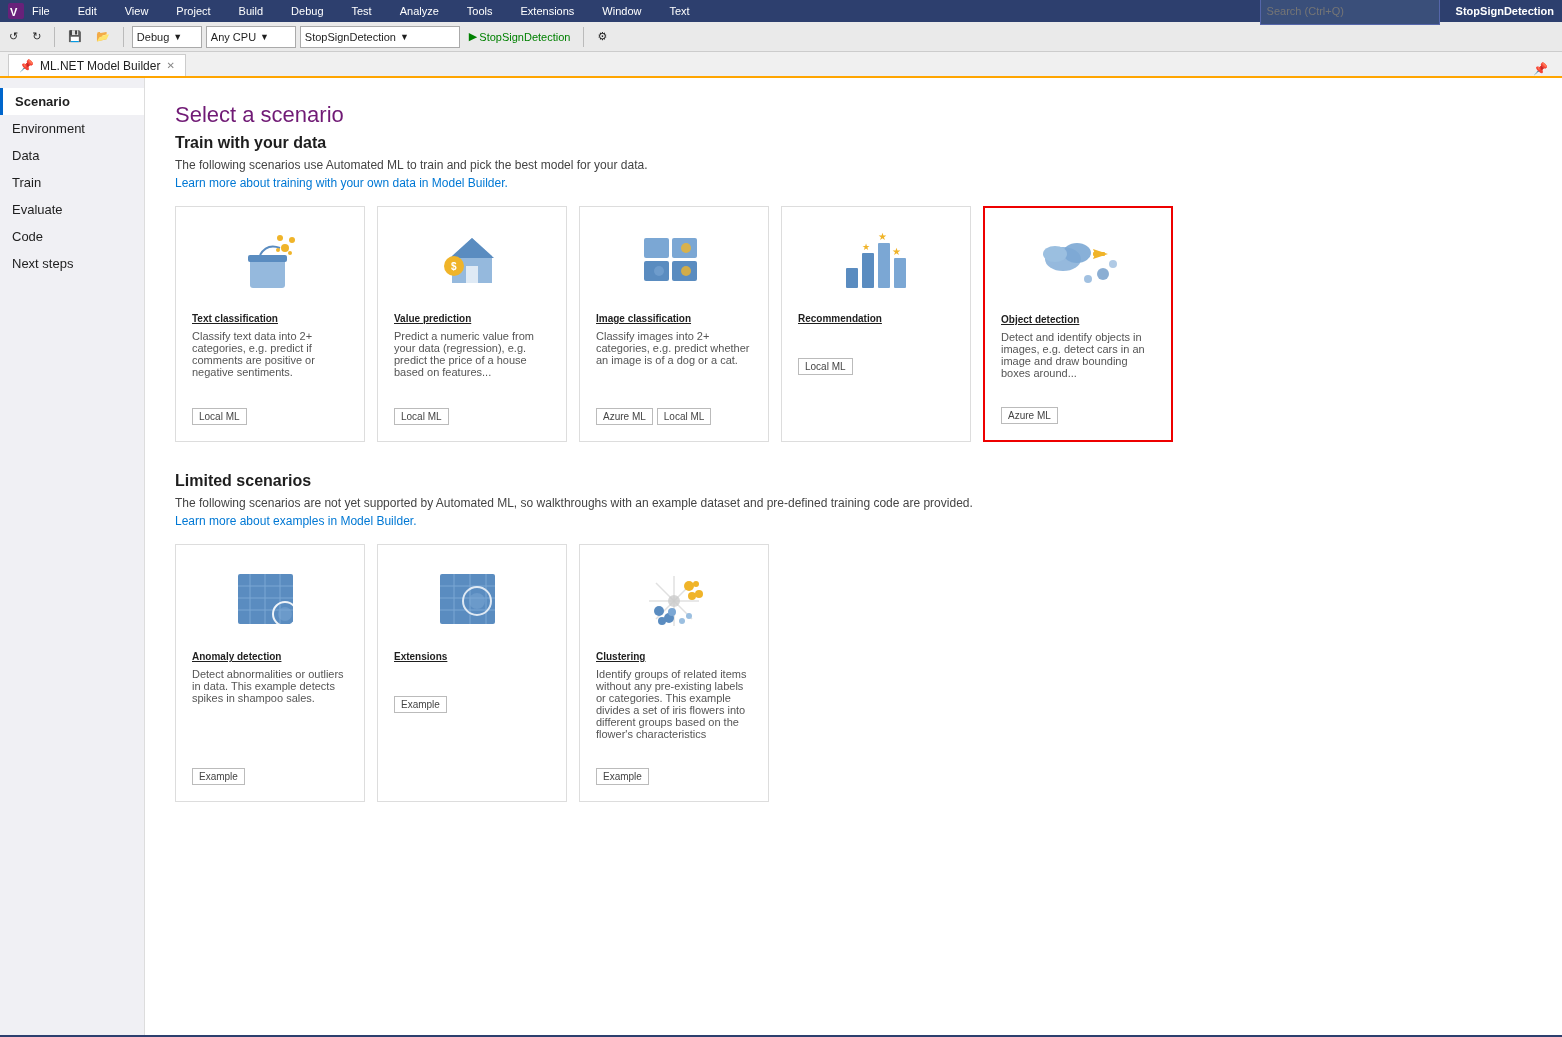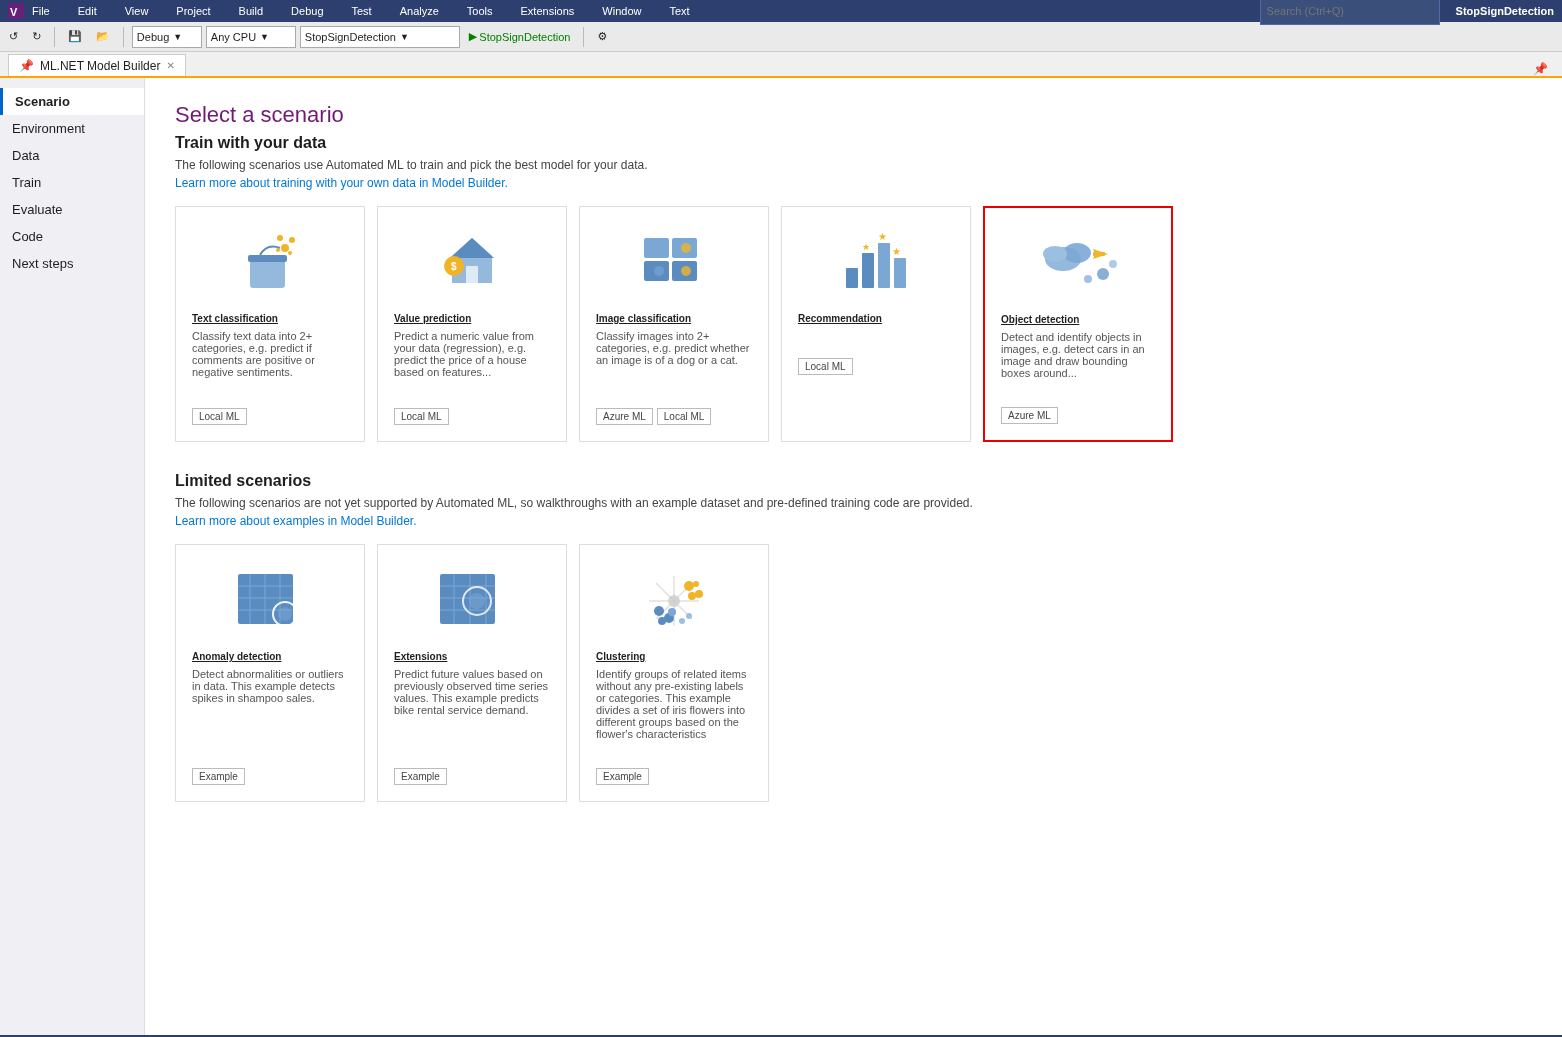--- a/index.html
+++ b/index.html
@@ -458,21 +458,20 @@
             <line x1="8" y1="44" x2="63" y2="44" stroke="#7ba7d4" stroke-width="1"></line>
             <line x1="22" y1="8" x2="22" y2="58" stroke="#7ba7d4" stroke-width="1"></line>
             <line x1="38" y1="8" x2="38" y2="58" stroke="#7ba7d4" stroke-width="1"></line>
             <line x1="54" y1="8" x2="54" y2="58" stroke="#7ba7d4" stroke-width="1"></line>
 
             <circle cx="45" cy="35" r="14" fill="none" stroke="white" stroke-width="2" opacity="0.8"></circle>
             <circle cx="45" cy="35" r="8" fill="#7ba7d4" opacity="0.5"></circle>
           </svg>
         </div>
         <div class="card-title">Extensions</div>
-        <div class="card-desc">Predict future values based on previously observed time series values. This example predicts bike rental service demand.</div>
         <div class="card-badges">
           <span class="card-badge">Example</span>
         </div>
       </div>
 
       <div class="card">
         <div class="card-img">
           <svg width="80" height="70" viewBox="0 0 80 70">
 
             <circle cx="40" cy="35" r="6" fill="#ccc" opacity="0.8"></circle>

